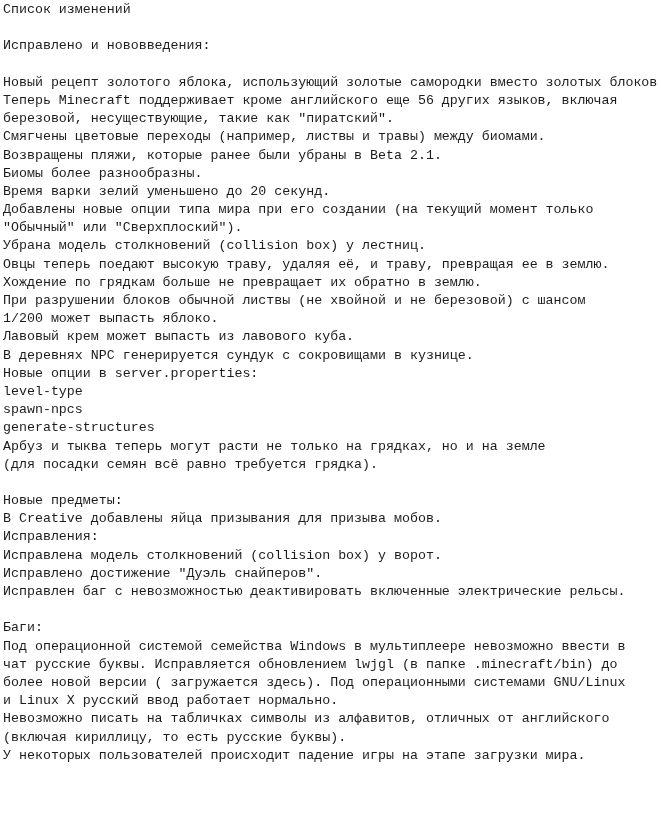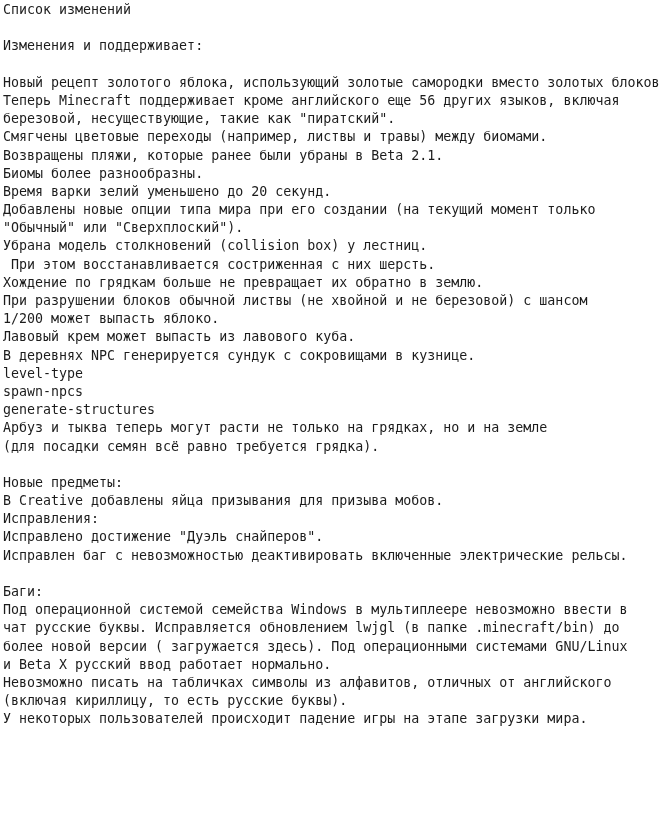--- a/index.html
+++ b/index.html
@@ -16,59 +16,62 @@
     padding: 1px 0 0 3px;
     font-family: "DejaVu Sans Mono", "Liberation Mono", monospace;
     font-size: 13.3px;
     color: #1c1c1c;
   }
   .line {
     height: 18.2px;
     line-height: 18.2px;
     white-space: pre;
     overflow: hidden;
+    font-family: Liberation Mono, monospace;
   }
 </style>
 </head>
 <body>
 
 <div class="doc">
   <div class="line">Список изменений</div>
   <div class="line"></div>
-  <div class="line">Изменения и поддерживает:</div>
+  <div class="line">Исправлено и нововведения:</div>
   <div class="line"></div>
   <div class="line">Новый рецепт золотого яблока, использующий золотые самородки вместо золотых блоков</div>
   <div class="line">Теперь Minecraft поддерживает кроме английского еще 56 других языков, включая</div>
   <div class="line">березовой, несуществующие, такие как "пиратский".</div>
   <div class="line">Смягчены цветовые переходы (например, листвы и травы) между биомами.</div>
   <div class="line">Возвращены пляжи, которые ранее были убраны в Beta 2.1.</div>
   <div class="line">Биомы более разнообразны.</div>
   <div class="line">Время варки зелий уменьшено до 20 секунд.</div>
   <div class="line">Добавлены новые опции типа мира при его создании (на текущий момент только</div>
   <div class="line">"Обычный" или "Сверхплоский").</div>
   <div class="line">Убрана модель столкновений (collision box) у лестниц.</div>
-  <div class="line"> При этом восстанавливается состриженная с них шерсть.</div>
+  <div class="line">Овцы теперь поедают высокую траву, удаляя её, и траву, превращая ее в землю.</div>
   <div class="line">Хождение по грядкам больше не превращает их обратно в землю.</div>
   <div class="line">При разрушении блоков обычной листвы (не хвойной и не березовой) с шансом</div>
   <div class="line">1/200 может выпасть яблоко.</div>
   <div class="line">Лавовый крем может выпасть из лавового куба.</div>
   <div class="line">В деревнях NPC генерируется сундук с сокровищами в кузнице.</div>
+  <div class="line">Новые опции в server.properties:</div>
   <div class="line">level-type</div>
   <div class="line">spawn-npcs</div>
   <div class="line">generate-structures</div>
   <div class="line">Арбуз и тыква теперь могут расти не только на грядках, но и на земле</div>
   <div class="line">(для посадки семян всё равно требуется грядка).</div>
   <div class="line"></div>
   <div class="line">Новые предметы:</div>
   <div class="line">В Creative добавлены яйца призывания для призыва мобов.</div>
   <div class="line">Исправления:</div>
+  <div class="line">Исправлена модель столкновений (collision box) у ворот.</div>
   <div class="line">Исправлено достижение "Дуэль снайперов".</div>
   <div class="line">Исправлен баг с невозможностью деактивировать включенные электрические рельсы.</div>
   <div class="line"></div>
   <div class="line">Баги:</div>
   <div class="line">Под операционной системой семейства Windows в мультиплеере невозможно ввести в</div>
   <div class="line">чат русские буквы. Исправляется обновлением lwjgl (в папке .minecraft/bin) до</div>
   <div class="line">более новой версии ( загружается здесь). Под операционными системами GNU/Linux</div>
-  <div class="line">и Beta X русский ввод работает нормально.</div>
+  <div class="line">и Linux X русский ввод работает нормально.</div>
   <div class="line">Невозможно писать на табличках символы из алфавитов, отличных от английского</div>
   <div class="line">(включая кириллицу, то есть русские буквы).</div>
   <div class="line">У некоторых пользователей происходит падение игры на этапе загрузки мира.</div>
 </div>
 
 </body></html>

